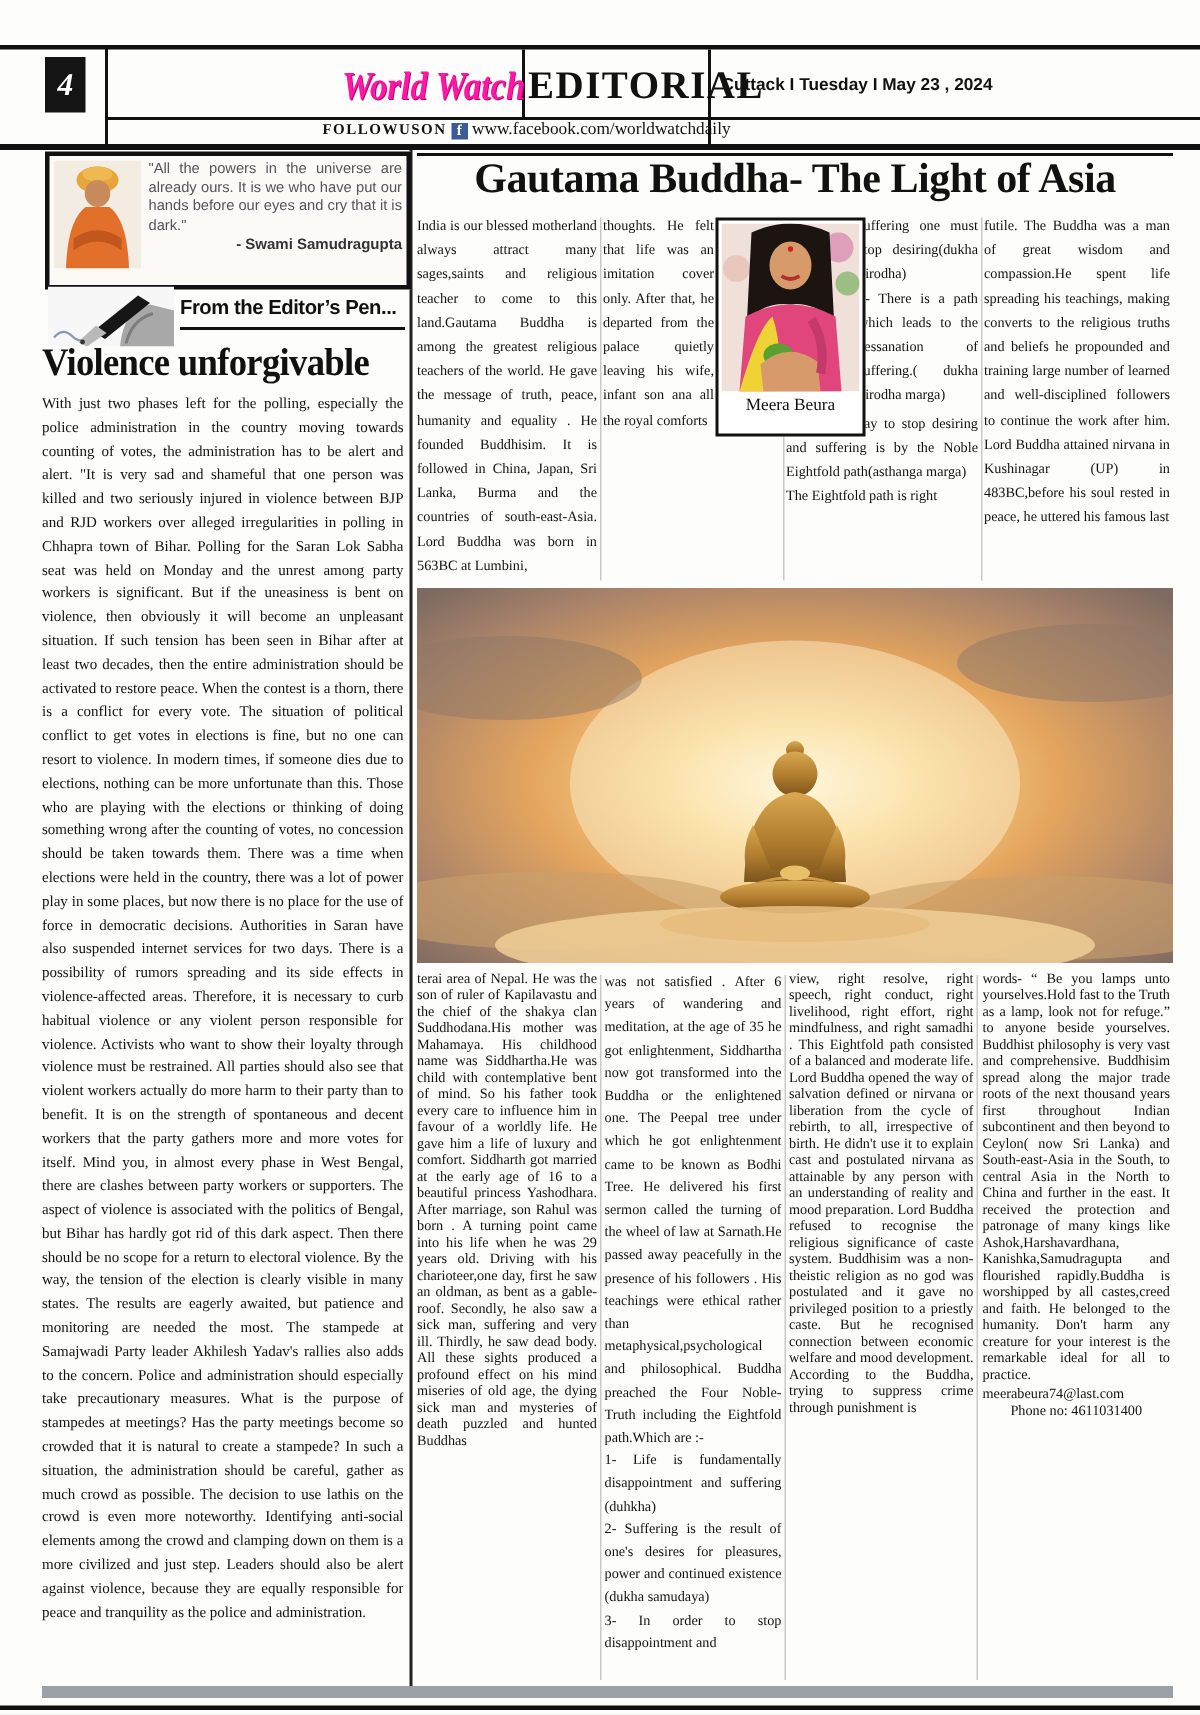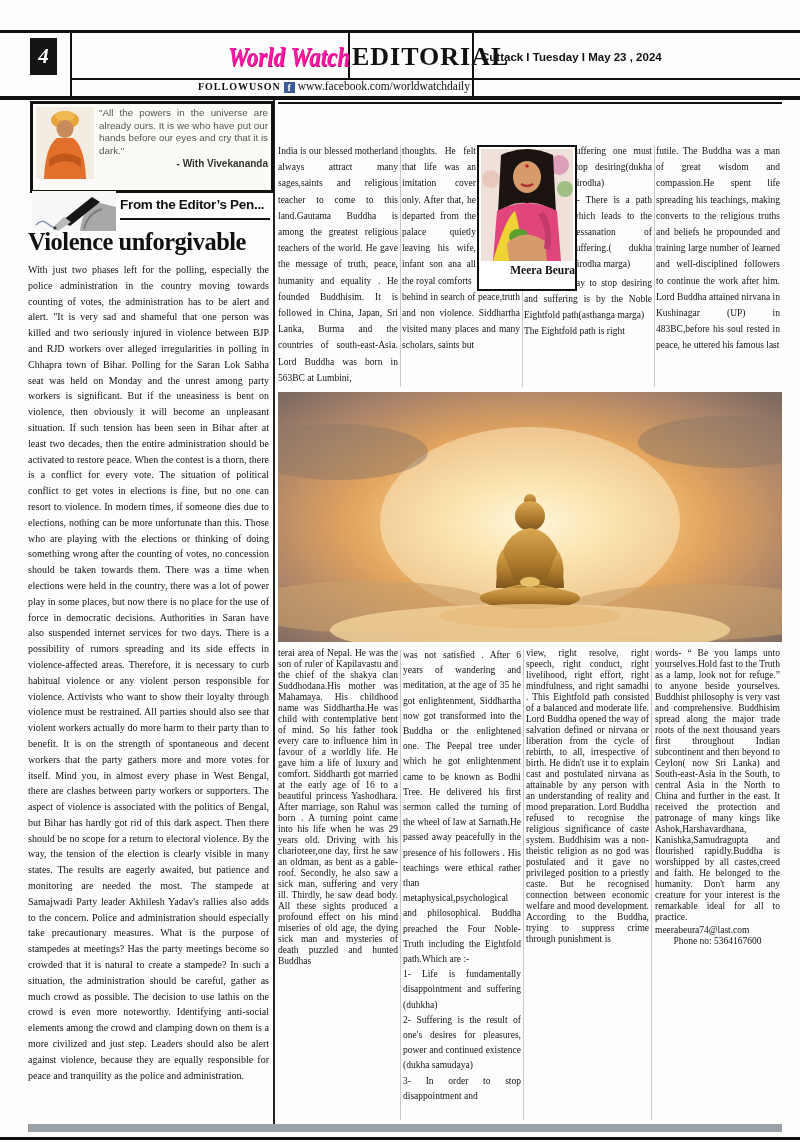--- a/index.html
+++ b/index.html
@@ -13,21 +13,21 @@
           display:flex;align-items:center;justify-content:center;font-style:italic;
           font-weight:bold;font-size:21px;}
   #masthead{left:228px;top:40px;width:120px;height:36px;color:#ff17a5;
             font-weight:bold;font-style:italic;font-size:23px;line-height:36px;
             text-align:center;white-space:nowrap;text-shadow:0.6px 0.6px 0 #c0006f;
             transform:scaleY(1.15);}
   #section-title{left:352px;top:40px;width:120px;font-weight:900;font-size:26px;
             letter-spacing:1px;line-height:34px;white-space:nowrap;}
   #dateline{left:481px;top:51px;font-family:"Liberation Sans",sans-serif;
             font-weight:bold;font-size:11.5px;white-space:nowrap;}
-  #follow-row{left:0;top:80px;width:668px;text-align:center;font-size:11.5px;}
+  #follow-row{left:17px;top:80px;width:668px;text-align:center;font-size:11.5px;}
   #follow-row .fol{font-weight:bold;font-size:10px;letter-spacing:1px;}
   .fb{display:inline-block;width:11px;height:11px;background:#3a5a98;color:#fff;
       font-weight:bold;font-size:10px;line-height:11px;text-align:center;
       vertical-align:-1px;margin:0 3px;}
   
   #quote-box{left:30px;top:101px;width:232px;height:80px;border:3px solid #111;
              background:#fbfaf6;display:flex;padding:3px;gap:5px;}
   #quote-text-wrap{font-family:"Liberation Sans",sans-serif;font-size:9.8px;
              line-height:12.6px;color:#555;flex:1;}
   #quote-attr{font-weight:bold;color:#333;text-align:right;margin-top:1px;font-size:10px;}
@@ -45,21 +45,21 @@
              text-align:center;white-space:nowrap;letter-spacing:-0.3px;}
   .colsep{background:#c9c9c9;width:1px;}
   .atext{font-size:9.5px;line-height:16.2px;}
   .btext{font-size:9.5px;line-height:11px;}
   .pre{white-space:pre-line;}
   #t-col2a{width:74px;}
   #t-col3a{width:80px;margin-left:auto;}
   #t-col3b{text-indent:26px;margin-top:2px;}
   #photo-frame{left:477px;top:145px;width:96px;height:142px;border:2px solid #111;
              background:#fff;z-index:5;}
-  #photo-caption{font-weight:bold;font-size:11.5px;text-align:right;line-height:19px;}
+  #photo-caption{font-weight:normal;font-size:11.5px;text-align:center;line-height:19px;}
   #contact-email{margin-top:2px;}
   #contact-phone{text-align:center;}
   #gray-bar{left:28px;top:1124px;width:754px;height:8px;background:#9aa0a6;}
 </style>
 </head>
 <body>
 
 <div id="page">
 
   <div class="abs rule" style="left:0;top:30px;width:800px;height:3px;"></div>
@@ -85,49 +85,49 @@
     <svg width="58" height="72" viewBox="0 0 58 72">
       <rect width="58" height="72" fill="#f2ece2"></rect>
       <ellipse cx="29" cy="13" rx="14" ry="9" fill="#e8a53c"></ellipse>
       <ellipse cx="29" cy="9" rx="10" ry="5" fill="#f0b850"></ellipse>
       <ellipse cx="29" cy="22" rx="8.5" ry="9" fill="#c98a5c"></ellipse>
       <path d="M8,72 Q9,40 21,31 L37,31 Q49,40 50,72 Z" fill="#e2702a"></path>
       <path d="M13,52 Q29,41 45,52 L45,60 Q29,48 13,60 Z" fill="#c1571d"></path>
     </svg>
     <div id="quote-text-wrap">
       <div class="just">"All the powers in the universe are already ours. It is we who have put our hands before our eyes and cry that it is dark."</div>
-      <div id="quote-attr">- With Vivekananda</div>
+      <div id="quote-attr">- Swami Samudragupta</div>
     </div>
   </div>
 
   <svg class="abs" style="left:32px;top:191px;" width="84" height="40" viewBox="0 0 84 40">
     <rect width="84" height="40" fill="#f7f7f7"></rect>
     <path d="M4,34 q6,-7 12,-1 t12,0 t10,-1" stroke="#8a97b5" fill="none" stroke-width="1.6"></path>
     <path d="M48,40 Q50,16 68,12 L84,16 L84,40 Z" fill="#a8a8a8"></path>
     <path d="M52,38 Q56,22 70,18" stroke="#7d7d7d" fill="none" stroke-width="2"></path>
     <path d="M30,30 L60,6 L68,11 L38,35 Z" fill="#161616"></path>
     <path d="M20,37 L32,26 L39,31 L26,40 Z" fill="#b9b9b9"></path>
     <circle cx="23" cy="37" r="1.6" fill="#333"></circle>
   </svg>
   <div class="abs" id="pen-label">From the Editor’s Pen...</div>
 
   <div class="abs" id="editorial-headline">Violence unforgivable</div>
   <div class="abs just" id="editorial-body">With just two phases left for the polling, especially the police administration in the country moving towards counting of votes, the administration has to be alert and alert. "It is very sad and shameful that one person was killed and two seriously injured in violence between BJP and RJD workers over alleged irregularities in polling in Chhapra town of Bihar. Polling for the Saran Lok Sabha seat was held on Monday and the unrest among party workers is significant. But if the uneasiness is bent on violence, then obviously it will become an unpleasant situation. If such tension has been seen in Bihar after at least two decades, then the entire administration should be activated to restore peace. When the contest is a thorn, there is a conflict for every vote. The situation of political conflict to get votes in elections is fine, but no one can resort to violence. In modern times, if someone dies due to elections, nothing can be more unfortunate than this. Those who are playing with the elections or thinking of doing something wrong after the counting of votes, no concession should be taken towards them. There was a time when elections were held in the country, there was a lot of power play in some places, but now there is no place for the use of force in democratic decisions. Authorities in Saran have also suspended internet services for two days. There is a possibility of rumors spreading and its side effects in violence-affected areas. Therefore, it is necessary to curb habitual violence or any violent person responsible for violence. Activists who want to show their loyalty through violence must be restrained. All parties should also see that violent workers actually do more harm to their party than to benefit. It is on the strength of spontaneous and decent workers that the party gathers more and more votes for itself. Mind you, in almost every phase in West Bengal, there are clashes between party workers or supporters. The aspect of violence is associated with the politics of Bengal, but Bihar has hardly got rid of this dark aspect. Then there should be no scope for a return to electoral violence. By the way, the tension of the election is clearly visible in many states. The results are eagerly awaited, but patience and monitoring are needed the most. The stampede at Samajwadi Party leader Akhilesh Yadav's rallies also adds to the concern. Police and administration should especially take precautionary measures. What is the purpose of stampedes at meetings? Has the party meetings become so crowded that it is natural to create a stampede? In such a situation, the administration should be careful, gather as much crowd as possible. The decision to use lathis on the crowd is even more noteworthy. Identifying anti-social elements among the crowd and clamping down on them is a more civilized and just step. Leaders should also be alert against violence, because they are equally responsible for peace and tranquility as the police and administration.</div>
 
   <div class="abs rule" style="left:278px;top:102px;width:504px;height:2px;"></div>
+  <div class="abs" id="article-headline">Gautama Buddha- The Light of Asia</div>
 
   <div class="abs colsep" style="left:400px;top:145px;height:242px;"></div>
   <div class="abs colsep" style="left:522px;top:145px;height:242px;"></div>
   <div class="abs colsep" style="left:654px;top:145px;height:242px;"></div>
 
   <div class="abs just atext" style="left:278px;top:143px;width:120px;height:246px;overflow:hidden;">India is our blessed motherland always attract many sages,saints and religious teacher to come to this land.Gautama Buddha is among the greatest religious teachers of the world. He gave the message of truth, peace, humanity and equality . He founded Buddhisim. It is followed in China, Japan, Sri Lanka, Burma and the countries of south-east-Asia. Lord Buddha was born in 563BC at Lumbini,</div>
 
   <div class="abs" style="left:402px;top:143px;width:118px;height:246px;overflow:hidden;">
     <div class="just atext" id="t-col2a">thoughts. He felt that life was an imitation cover only. After that, he departed from the palace quietly leaving his wife, infant son ana all the royal comforts</div>
-    <div class="just atext">behind in search of peace,truth and non violence. Siddhartha visited many places and many scholars, saints but</div>
   </div>
 
   <div class="abs" style="left:524px;top:143px;width:128px;height:248px;overflow:hidden;">
     <div class="just atext pre" id="t-col3a">suffering one must stop desiring(dukha nirodha)
 4- There is a path which leads to the cessanation of suffering.( dukha nirodha marga)</div>
     <div class="just atext pre" id="t-col3b">The way to stop desiring and suffering is by the Noble Eightfold path(asthanga marga)
 The Eightfold path is right</div>
   </div>
 
   <div class="abs just atext" style="left:656px;top:143px;width:124px;height:248px;overflow:hidden;">futile. The Buddha was a man of great wisdom and compassion.He spent life spreading his teachings, making converts to the religious truths and beliefs he propounded and training large number of learned and well-disciplined followers to continue the work after him. Lord Buddha attained nirvana in Kushinagar (UP) in 483BC,before his soul rested in peace, he uttered his famous last</div>
@@ -191,19 +191,19 @@
 
   <div class="abs just btext" style="left:278px;top:648px;width:120px;height:476px;overflow:hidden;">terai area of Nepal. He was the son of ruler of Kapilavastu and the chief of the shakya clan Suddhodana.His mother was Mahamaya. His childhood name was Siddhartha.He was child with contemplative bent of mind. So his father took every care to influence him in favour of a worldly life. He gave him a life of luxury and comfort. Siddharth got married at the early age of 16 to a beautiful princess Yashodhara. After marriage,  son Rahul was born . A turning point came into his life when he was 29 years old. Driving with his charioteer,one day, first he saw an oldman, as bent as a gable-roof. Secondly, he also saw a sick man, suffering and very ill. Thirdly, he saw dead body. All these sights produced a profound effect on his mind miseries of old age, the dying sick man and mysteries of death puzzled and hunted Buddhas</div>
   <div class="abs just btext pre" style="left:403px;top:648px;width:118px;height:476px;overflow:hidden;line-height:15.2px;">was not satisfied . After 6 years of wandering and meditation, at the age of 35 he got enlightenment, Siddhartha now got transformed into the Buddha or the enlightened one. The Peepal tree under which he got enlightenment came to be known as Bodhi Tree.  He delivered his first sermon called the turning of the wheel of law at Sarnath.He passed away peacefully in the presence of his followers . His teachings were ethical rather than metaphysical,psychological and philosophical. Buddha preached the Four Noble-Truth including the Eightfold path.Which are :-
 1- Life is fundamentally disappointment and suffering (duhkha)
 2- Suffering is the result of one's desires for pleasures, power and continued existence (dukha samudaya)
 3- In order to stop disappointment and</div>
   <div class="abs just btext" style="left:526px;top:648px;width:123px;height:476px;overflow:hidden;">view, right resolve, right speech, right conduct, right livelihood, right effort, right mindfulness, and right samadhi . This Eightfold path consisted of a balanced and moderate life. Lord Buddha opened the way of salvation defined or nirvana or liberation from the cycle of rebirth, to all, irrespective of birth. He didn't use it to explain cast and postulated nirvana as attainable by any person with an understanding of reality and mood preparation. Lord Buddha refused to recognise the religious significance of caste system. Buddhisim was a non-theistic religion as no god was postulated and it gave no privileged position to a priestly caste. But he recognised connection between economic welfare and mood development. According to the Buddha, trying to suppress crime through punishment is</div>
   <div class="abs" style="left:655px;top:648px;width:125px;height:476px;overflow:hidden;">
     <div class="just btext">words- “ Be you lamps unto yourselves.Hold fast to the Truth as a lamp, look not for refuge.” to anyone beside yourselves. Buddhist philosophy is very vast and comprehensive. Buddhisim spread along the major trade roots of the next thousand years first throughout Indian subcontinent and then beyond to Ceylon( now Sri Lanka) and South-east-Asia in the South, to central Asia in the North to China and further in the east. It received the protection and patronage of many kings like Ashok,Harshavardhana, Kanishka,Samudragupta and flourished rapidly.Buddha is worshipped by all castes,creed and faith. He belonged to the humanity. Don't harm any creature for your interest is the remarkable ideal for all to practice.</div>
     <div class="btext" id="contact-email">meerabeura74@last.com</div>
-    <div class="btext" id="contact-phone">Phone no: 5364167600</div>
+    <div class="btext" id="contact-phone">Phone no: 4611031400</div>
   </div>
 
   <div class="abs" id="gray-bar"></div>
   <div class="abs rule" style="left:0;top:1137px;width:800px;height:3px;"></div>
 
 </div>
 
 </body></html>

